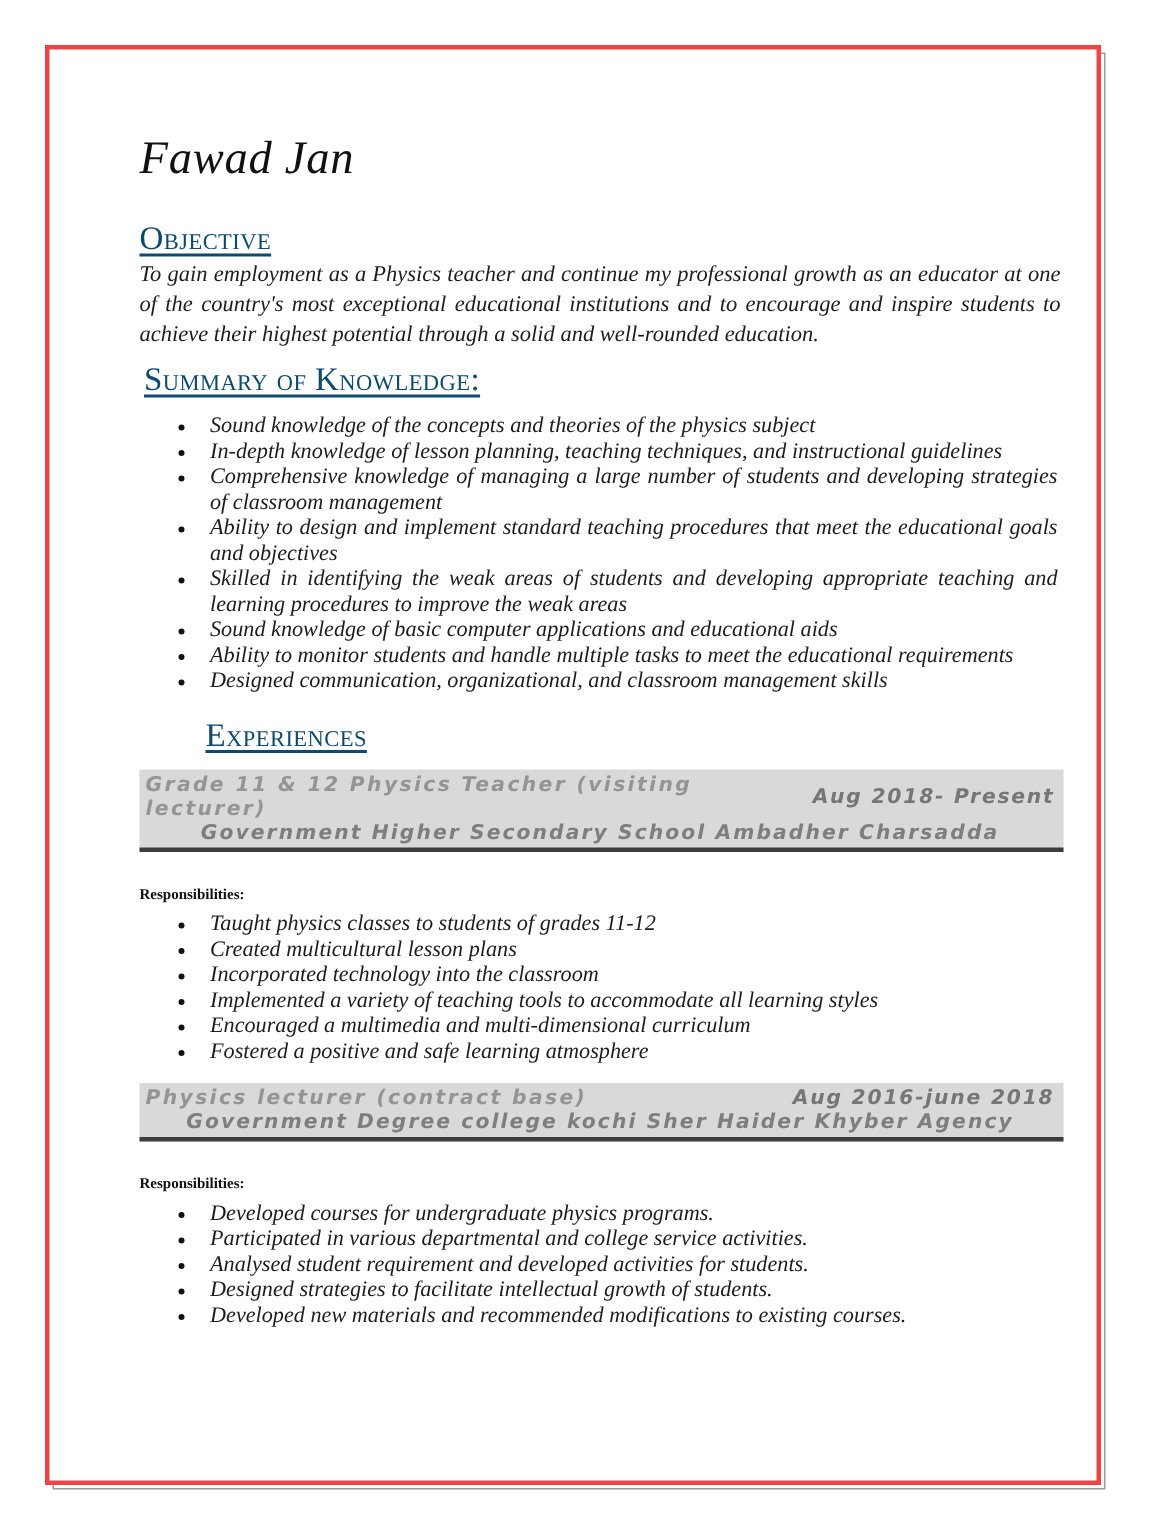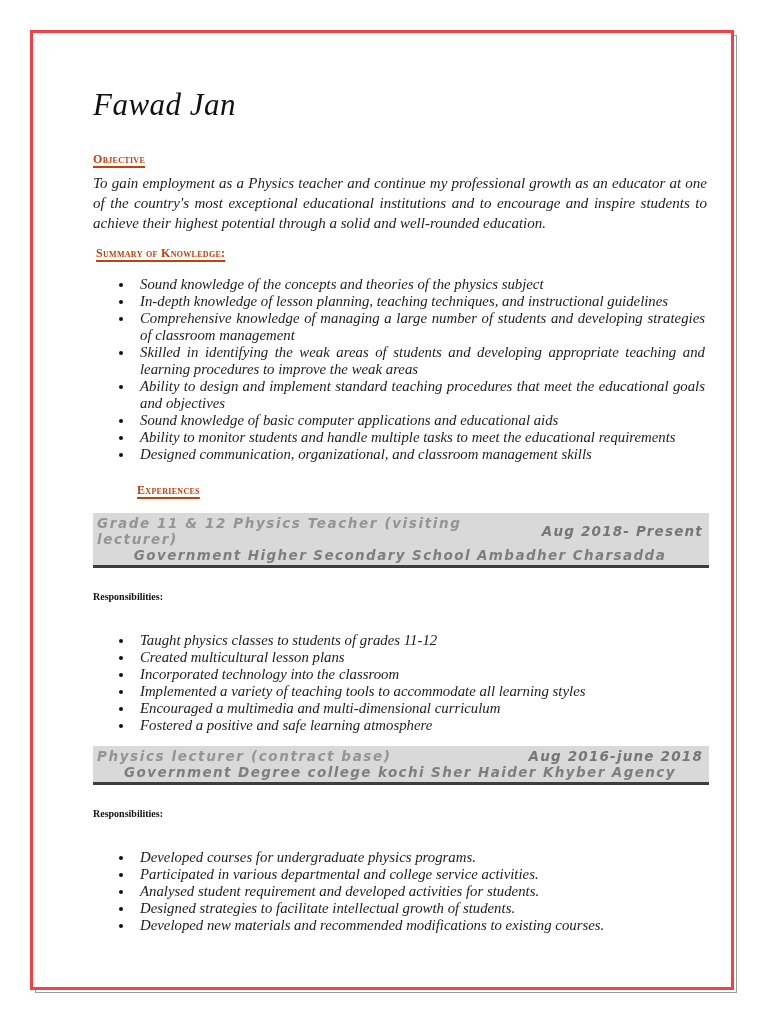--- a/index.html
+++ b/index.html
@@ -31,26 +31,26 @@
     margin: 3px 0 0 0;
     font-size: 31px;
     line-height: 36px;
     font-style: italic;
     font-weight: 400;
     letter-spacing: 0.5px;
     color: #111111;
   }
   .section-heading {
     margin: 0;
-    font-size: 12px;
+    font-size: 22px;
     line-height: 20px;
-    font-weight: 700;
+    font-weight: 400;
     font-variant: small-caps;
     letter-spacing: 0.3px;
-    color: #c2410c;
+    color: #0c4a6e;
     text-decoration: underline;
     text-decoration-thickness: 1.5px;
     text-underline-offset: 3px;
   }
   #objective-heading { margin-top: 26px; }
   #summary-heading   { margin-top: 10px; margin-left: 3px; }
   #experiences-heading { margin-top: 17px; margin-left: 44px; }
   .objective-body {
     margin: 5px 2px 0 0;
     font-size: 15px;
@@ -58,21 +58,21 @@
     font-style: italic;
     text-align: justify;
     color: #1c1c1c;
   }
   ul.bullet-list {
     list-style: none;
     margin: 0;
     padding: 0 4px 0 25px;
   }
   ul.summary-list { margin-top: 13px; }
-  ul.duties-list  { margin-top: 26px; }
+  ul.duties-list  { margin-top: 2px; }
   ul.bullet-list li {
     position: relative;
     padding-left: 22px;
     font-size: 14.8px;
     line-height: 17px;
     font-style: italic;
     text-align: justify;
     color: #1c1c1c;
   }
   ul.bullet-list li::before {
@@ -133,22 +133,22 @@
   <h1 class="candidate-name">Fawad Jan</h1>
 
   <h2 class="section-heading" id="objective-heading">Objective</h2>
   <p class="objective-body">To gain employment as a Physics teacher and continue my professional growth as an educator at one of the country's most exceptional educational institutions and to encourage and inspire students to achieve their highest potential through a solid and well-rounded education.</p>
 
   <h2 class="section-heading" id="summary-heading">Summary of Knowledge:</h2>
   <ul class="bullet-list summary-list">
     <li>Sound knowledge of the concepts and theories of the physics subject</li>
     <li>In-depth knowledge of lesson planning, teaching techniques, and instructional guidelines</li>
     <li>Comprehensive knowledge of managing a large number of students and developing strategies of classroom management</li>
+    <li>Ability to design and implement standard teaching procedures that meet the educational goals and objectives</li>
     <li>Skilled in identifying the weak areas of students and developing appropriate teaching and learning procedures to improve the weak areas</li>
-    <li>Ability to design and implement standard teaching procedures that meet the educational goals and objectives</li>
     <li>Sound knowledge of basic computer applications and educational aids</li>
     <li>Ability to monitor students and handle multiple tasks to meet the educational requirements</li>
     <li>Designed communication, organizational, and classroom management skills</li>
   </ul>
 
   <h2 class="section-heading" id="experiences-heading">Experiences</h2>
 
   <div class="job-bar">
     <div class="job-bar-line1">
       <span class="job-title">Grade 11 &amp; 12 Physics Teacher (visiting lecturer)</span>

